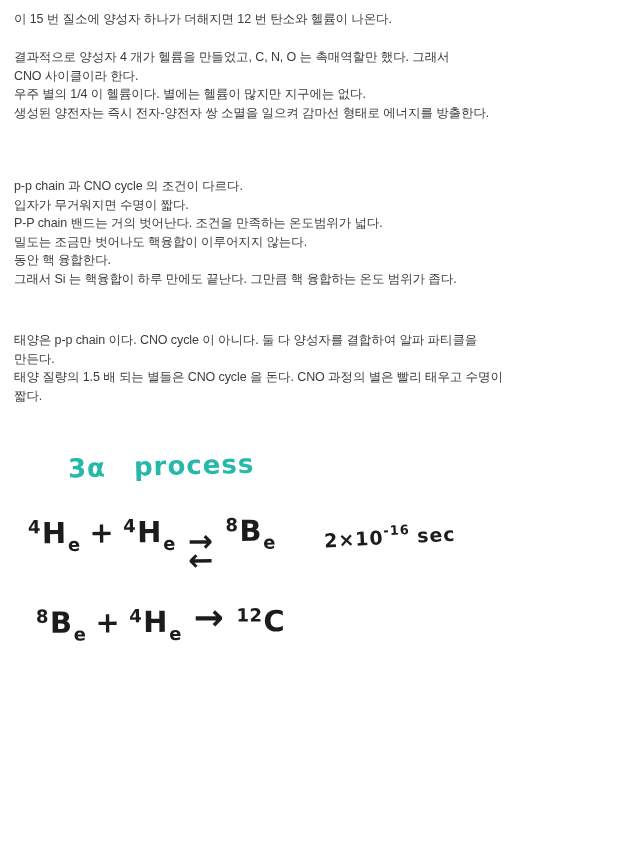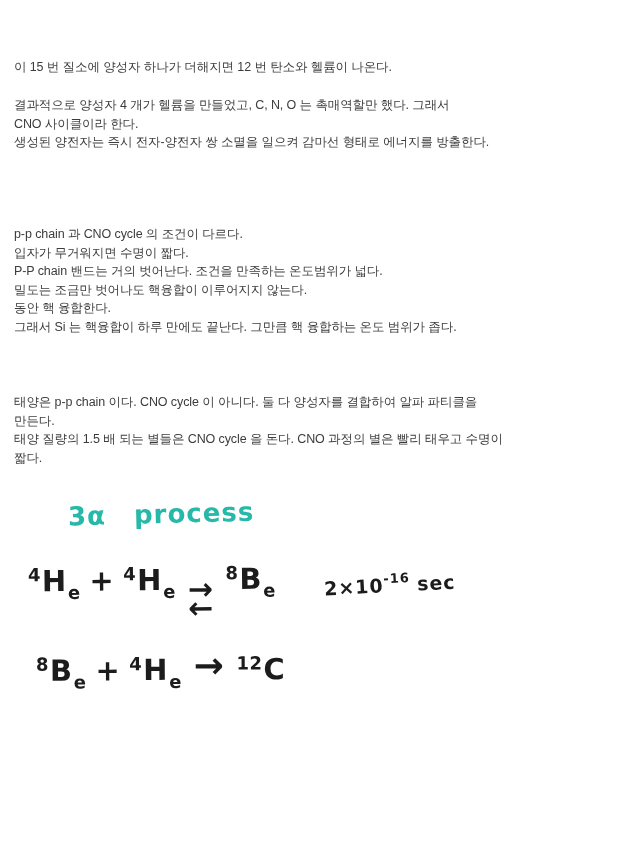--- a/index.html
+++ b/index.html
@@ -1,18 +1,18 @@
 <!DOCTYPE html>
 <html><head>
 <meta charset="utf-8">
 <style>
   html,body{margin:0;padding:0;background:#ffffff;}
   .page{
     position:relative;width:622px;height:652px;background:#ffffff;
-    font-family:"Liberation Sans","DejaVu Sans",sans-serif;overflow:hidden;margin-top:48px;
+    font-family:"Liberation Sans","DejaVu Sans",sans-serif;overflow:hidden;
   }
   
   .para{
     position:absolute;left:14px;color:#3c3c3c;font-size:12.5px;
     line-height:18.5px;letter-spacing:-0.1px;white-space:nowrap;
   }
   .tl{height:18.5px;}
   
   .hw-title{
     position:absolute;left:68px;top:451px;
@@ -53,33 +53,34 @@
 
 <div class="page">
 
   <div class="para" style="top:10px">
     <div class="tl">이 15 번 질소에 양성자 하나가 더해지면 12 번 탄소와 헬륨이 나온다.</div>
   </div>
 
   <div class="para" style="top:48px">
     <div class="tl">결과적으로 양성자 4 개가 헬륨을 만들었고, C, N, O 는 촉매역할만 했다. 그래서</div>
     <div class="tl">CNO 사이클이라 한다.</div>
+    <div class="tl">우주 별의 1/4 이 헬륨이다. 별에는 헬륨이 많지만 지구에는 없다.</div>
     <div class="tl">생성된 양전자는 즉시 전자-양전자 쌍 소멸을 일으켜 감마선 형태로 에너지를 방출한다.</div>
   </div>
 
   <div class="para" style="top:177px">
     <div class="tl">p-p chain 과 CNO cycle 의 조건이 다르다.</div>
     <div class="tl">입자가 무거워지면 수명이 짧다.</div>
     <div class="tl">P-P chain 밴드는 거의 벗어난다. 조건을 만족하는 온도범위가 넓다.</div>
     <div class="tl">밀도는 조금만 벗어나도 핵융합이 이루어지지 않는다.</div>
     <div class="tl">동안 핵 융합한다.</div>
     <div class="tl">그래서 Si 는 핵융합이 하루 만에도 끝난다. 그만큼 핵 융합하는 온도 범위가 좁다.</div>
   </div>
 
-  <div class="para" style="top:345px">
+  <div class="para" style="top:331px">
     <div class="tl">태양은 p-p chain 이다. CNO cycle 이 아니다. 둘 다 양성자를 결합하여 알파 파티클을</div>
     <div class="tl">만든다.</div>
     <div class="tl">태양 질량의 1.5 배 되는 별들은 CNO cycle 을 돈다. CNO 과정의 별은 빨리 태우고 수명이</div>
     <div class="tl">짧다.</div>
   </div>
 
   <div class="hw-title">3α process</div>
 
   <div class="eq eq1">
     <span class="nuc"><span class="mass">4</span><span class="sym">H</span><span class="esub">e</span></span><span class="op">+</span><span class="nuc"><span class="mass">4</span><span class="sym">H</span><span class="esub">e</span></span><span class="revarrow">

